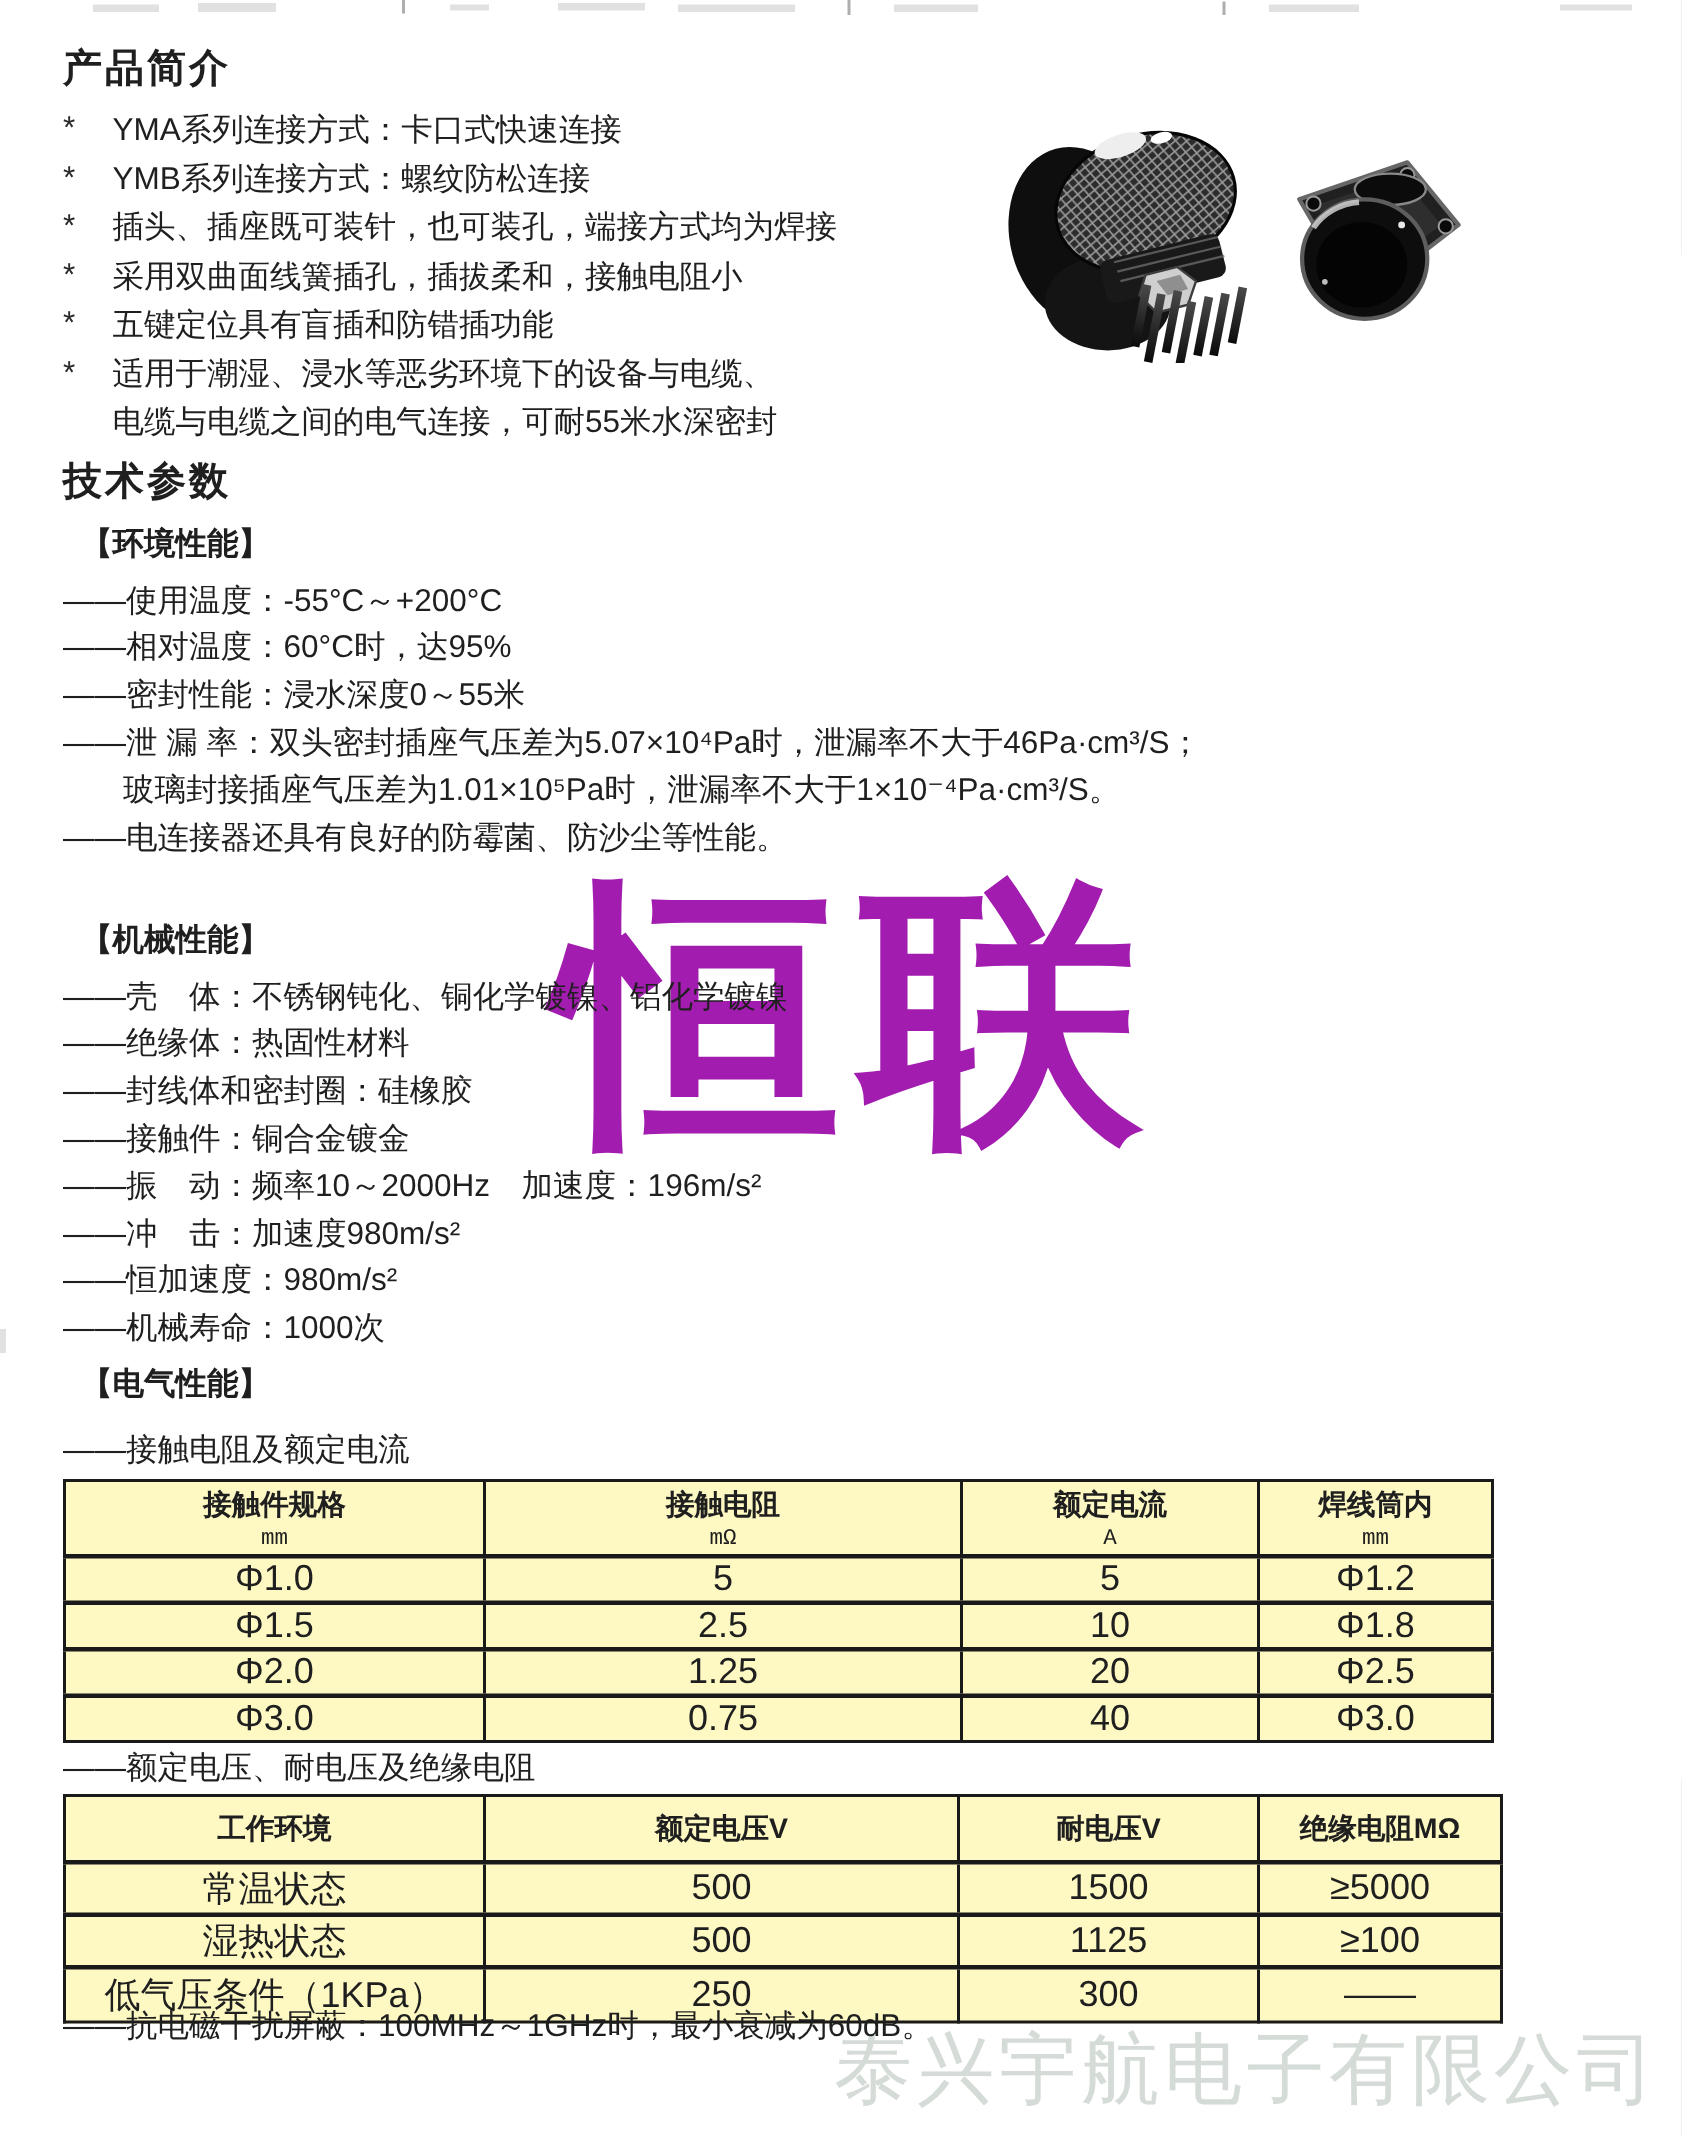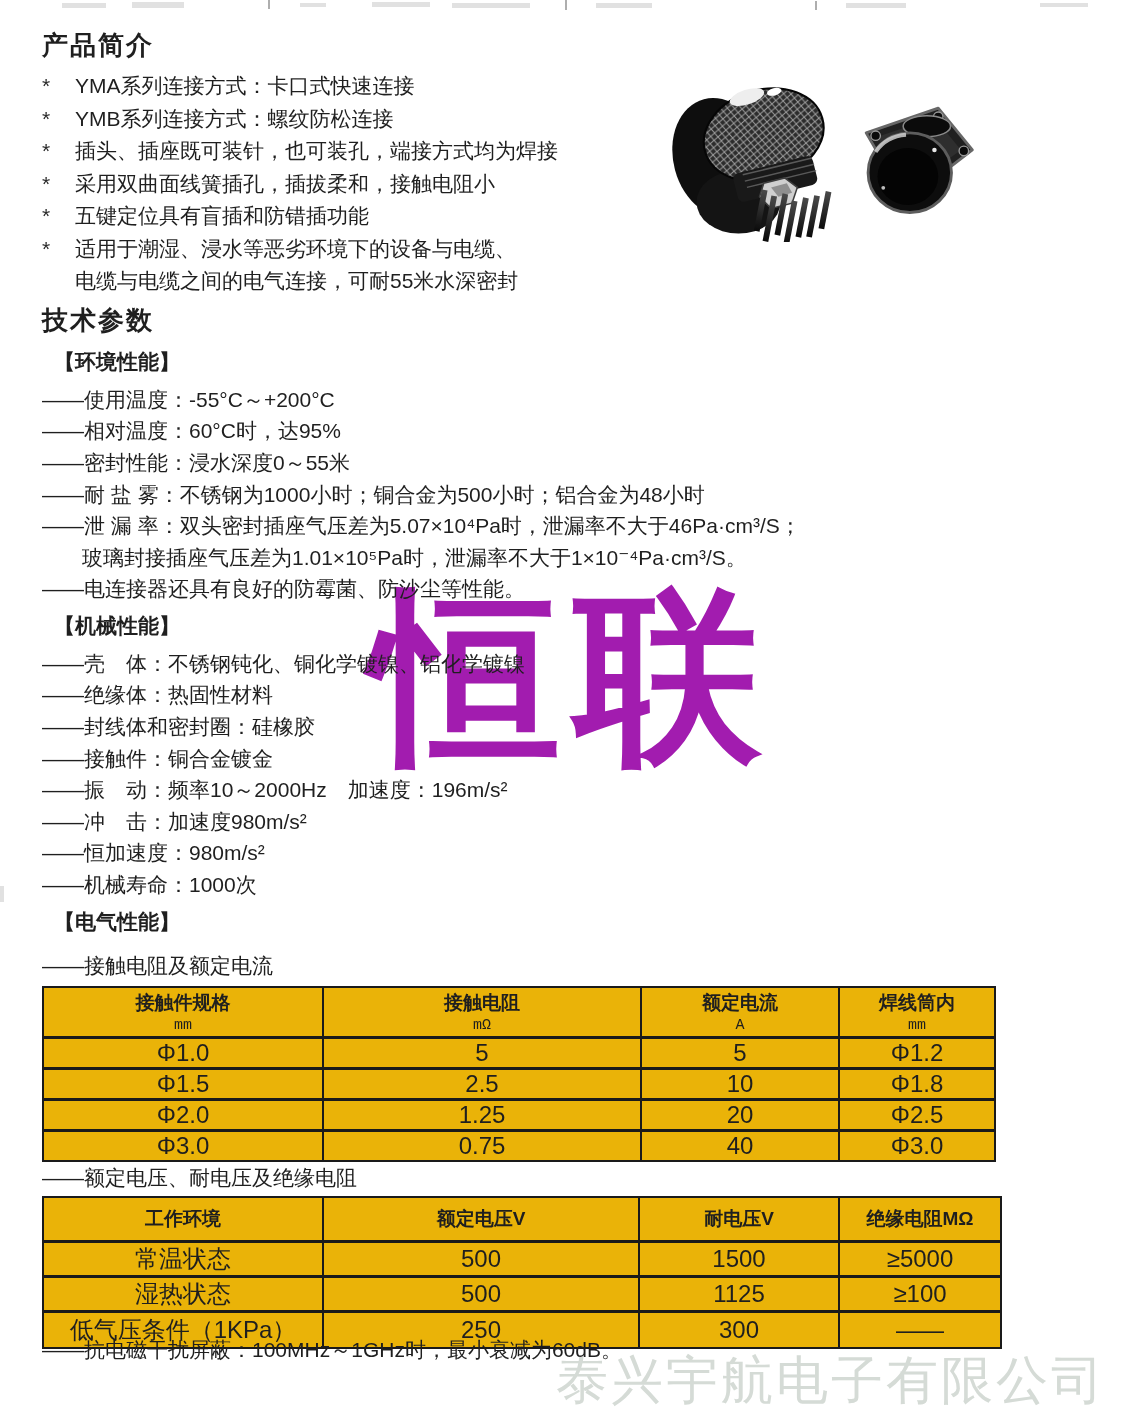--- a/index.html
+++ b/index.html
@@ -25,21 +25,21 @@
   }
   
   .sec-title{font-size:26px; font-weight:700; letter-spacing:2px; white-space:nowrap;}
   .bracket-head{font-size:21px; font-weight:600; margin-left:12px; white-space:nowrap;}
   .tline{height:31.6px; display:flex; align-items:center; font-size:21px; white-space:nowrap;}
   .tline.wrap{padding-left:40px;}
   .bullet-row{height:32.5px; display:flex; align-items:center; font-size:21px; white-space:nowrap;}
   .bullet-row .mark{width:33px; font-size:21px; color:#2a2a2a;}
   .bullet-row.cont{padding-left:33px;}
   
-  table.dtable{border-collapse:collapse; table-layout:fixed; background:#eab308;}
+  table.dtable{border-collapse:collapse; table-layout:fixed; background:#fef9c3;}
   .dtable th,.dtable td{
     border:2px solid #1a1a1a; text-align:center; vertical-align:middle;
     padding:0; overflow:hidden; white-space:nowrap;
   }
   .dtable td{border-top-width:3px; font-size:24px; height:28px;text-align:center;}
   .dtable th{font-weight:600; font-size:19px;}
   .hdr-unit{font-family:"Liberation Mono","DejaVu Sans Mono",monospace; font-size:15px; font-weight:400; margin-top:1px;}
   .caption-line{font-size:21px; white-space:nowrap;}
   
   .artifact{position:absolute; background:#c9c9c9; opacity:.55; z-index:2;}
@@ -146,21 +146,20 @@
     </svg>
   </div>
 
   <div class="layer sec-title" style="left:42px;top:303px;">技术参数</div>
 
   <div class="layer" style="left:42px;top:348px;">
     <div class="bracket-head" style="margin-bottom:8px;">【环境性能】</div>
     <div class="tline">——使用温度：-55°C～+200°C</div>
     <div class="tline">——相对温度：60°C时，达95%</div>
     <div class="tline">——密封性能：浸水深度0～55米</div>
-    <div class="tline">——耐 盐 雾：不锈钢为1000小时；铜合金为500小时；铝合金为48小时</div>
     <div class="tline">——泄 漏 率：双头密封插座气压差为5.07×10⁴Pa时，泄漏率不大于46Pa·cm³/S；</div>
     <div class="tline wrap">玻璃封接插座气压差为1.01×10⁵Pa时，泄漏率不大于1×10⁻⁴Pa·cm³/S。</div>
     <div class="tline">——电连接器还具有良好的防霉菌、防沙尘等性能。</div>
   </div>
 
   <div class="layer" style="left:42px;top:612px;">
     <div class="bracket-head" style="margin-bottom:8px;">【机械性能】</div>
     <div class="tline">——壳　体：不锈钢钝化、铜化学镀镍、铝化学镀镍</div>
     <div class="tline">——绝缘体：热固性材料</div>
     <div class="tline">——封线体和密封圈：硅橡胶</div>

